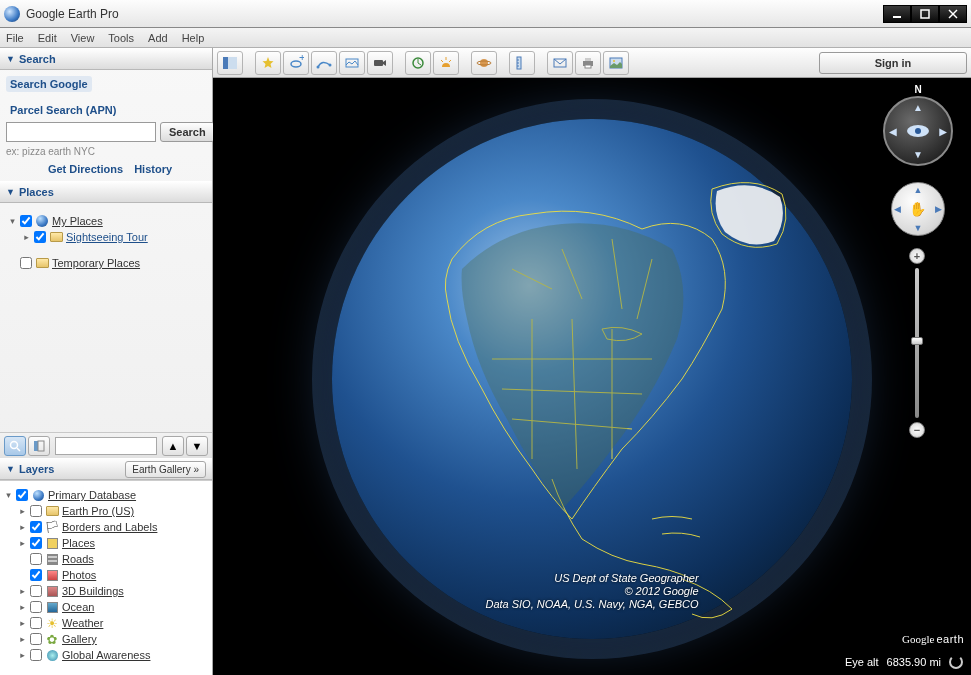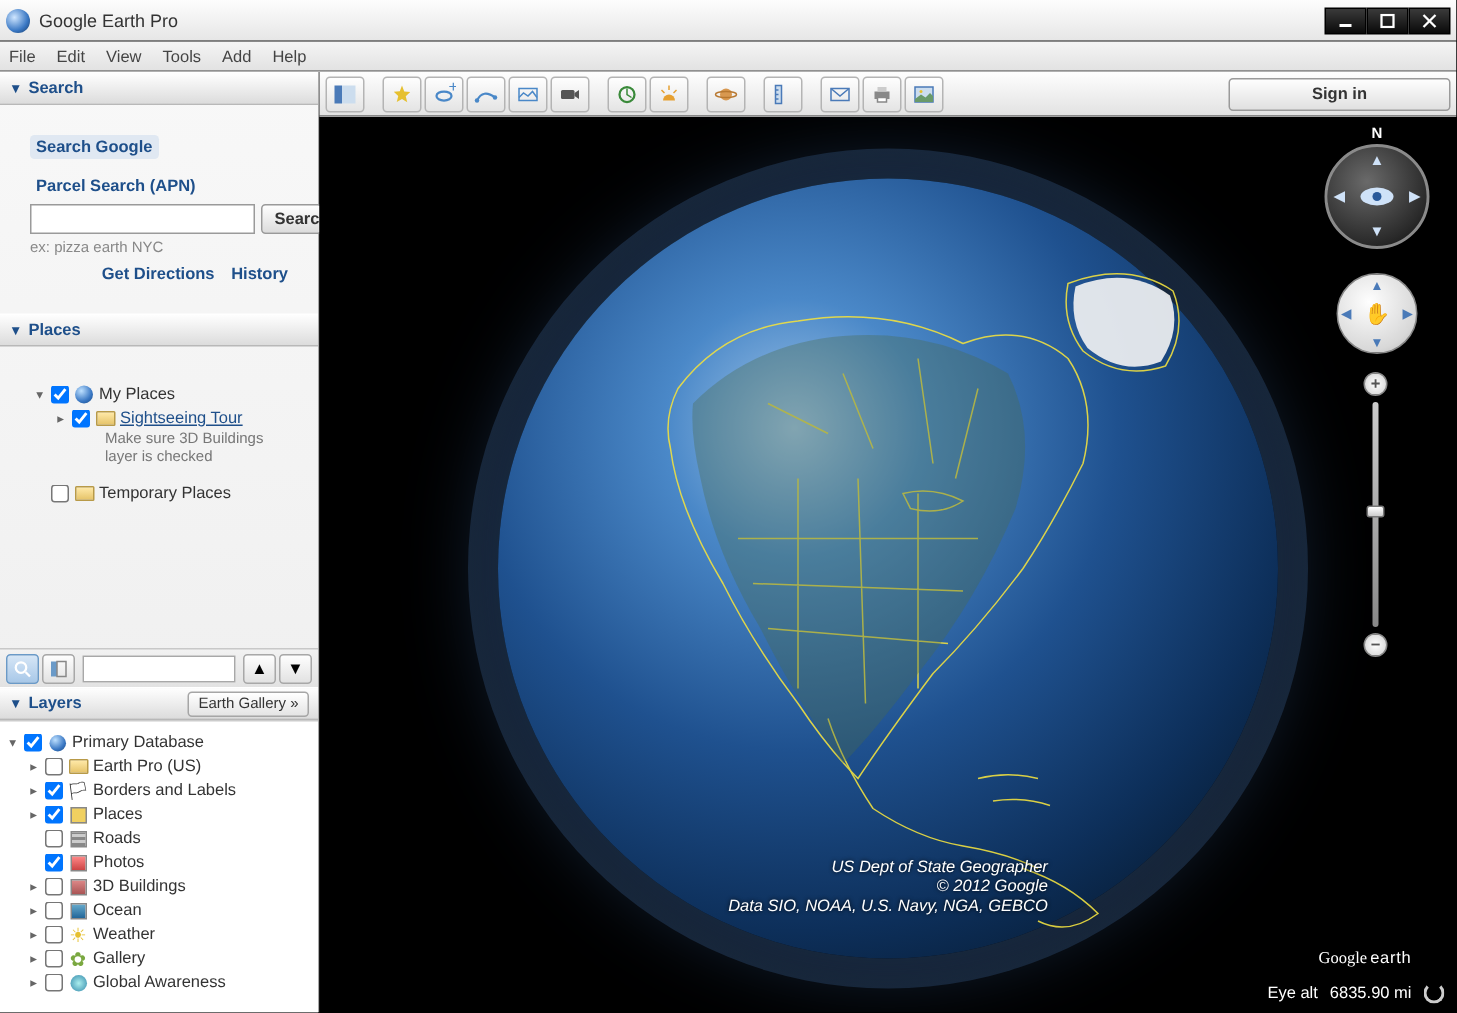--- a/index.html
+++ b/index.html
@@ -21,40 +21,40 @@
 
 .main { display: flex; height: calc(675px - 28px - 20px); }
 
 
 .sidebar { width: 213px; background: linear-gradient(#f8f8f8,#ececec); border-right: 1px solid #a8a8a8; display: flex; flex-direction: column; }
 
 .panel-hdr { height: 22px; background: linear-gradient(#fefefe,#dcdcdc); border-top: 1px solid #fff; border-bottom: 1px solid #b8b8b8; display: flex; align-items: center; padding: 0 6px; color: #1e4f8a; font-weight: bold; font-size: 12px; }
 .panel-hdr .tri { margin-right: 4px; color: #1e4f8a; font-size: 9px; }
 .panel-hdr .right-btn { margin-left: auto; background: linear-gradient(#fff,#e4e4e4); border: 1px solid #a6a6a6; border-radius: 3px; padding: 2px 6px; font-size: 10px; color: #333; font-weight: normal; }
 
-.panel-body { padding: 20px; }
+.panel-body { padding: 6px; }
 
 
 .search-tabs { display: flex; gap: 10px; margin-bottom: 4px; flex-wrap: wrap; }
 .search-tab { color: #1e4f8a; font-weight: bold; font-size: 11px; padding: 2px 4px; }
 .search-tab.active { background: #e0e8f2; border-radius: 3px; }
 .search-row { display: flex; gap: 4px; margin-bottom: 4px; }
 .search-input { flex: 1; border: 1px solid #9a9a9a; height: 20px; padding: 0 3px; background: #fff; }
 .search-btn { background: linear-gradient(#fefefe,#dcdcdc); border: 1px solid #9a9a9a; border-radius: 3px; padding: 0 8px; height: 20px; font-weight: bold; color: #333; }
 .hint { color: #888; font-size: 10px; }
-.search-links { text-align: right; margin-top: 6px; }
+.search-links { text-align: center; margin-top: 6px; }
 .search-links span { color: #1e4f8a; font-weight: bold; margin-left: 8px; }
 
 
 .tree { padding: 4px 2px; }
 .tree-row { display: flex; align-items: center; gap: 3px; padding: 1px 0; color: #333; }
 .tree-row .exp { width: 9px; color: #666; font-size: 9px; text-align: center; }
 .tree-row input[type=checkbox] { width: 12px; height: 12px; }
 .tree-row .ico { width: 14px; height: 14px; display: inline-flex; align-items: center; justify-content: center; }
-.tree-row .lbl { white-space: nowrap; }
+.tree-row .lbl { white-space: nowrap; text-decoration: underline; }
 .tree-row .link { color: #1e4f8a; text-decoration: underline; }
 .tree-row.indent1 { padding-left: 14px; }
 .tree-desc { padding-left: 48px; color: #777; font-size: 10px; line-height: 12px; }
 
 .places-body { flex: 1; min-height: 0; }
 .places-toolbar { height: 26px; display: flex; align-items: center; padding: 0 4px; gap: 2px; border-top: 1px solid #c8c8c8; background: linear-gradient(#f2f2f2,#e2e2e2); }
 .tbtn { width: 22px; height: 20px; background: linear-gradient(#fefefe,#e2e2e2); border: 1px solid #a8a8a8; border-radius: 3px; display: flex; align-items: center; justify-content: center; }
 .tbtn.active { background: linear-gradient(#d6e6f6,#a8c8e8); border-color: #6a9ac8; }
 .slider-box { flex: 1; height: 18px; background: #fff; border: 1px solid #a8a8a8; margin: 0 3px; position: relative; }
 
@@ -79,21 +79,21 @@
   box-shadow: 0 0 60px rgba(80,140,220,0.4);
 }
 .globe svg { position: absolute; inset: 0; width: 100%; height: 100%; }
 .atmo { position: absolute; left: 50%; top: 50%; width: 560px; height: 560px; margin-left: -280px; margin-top: -278px; border-radius: 50%;
   background: radial-gradient(circle, transparent 60%, rgba(100,160,240,0.25) 75%, transparent 82%); }
 
 .watermark { position: absolute; left: 50%; top: 56%; transform: translate(-50%,-50%); color: #e8e8e8; font-family: Georgia, serif; font-size: 28px; font-style: italic; text-shadow: 0 0 6px #000, 0 0 2px #000; letter-spacing: 1px; pointer-events: none; }
 
 .attrib { position: absolute; left: 50%; bottom: 64px; transform: translateX(-50%); text-align: right; color: #fff; font-size: 10px; line-height: 13px; text-shadow: 0 0 3px #000; font-style: italic; }
 
-.brand { position: absolute; right: 30px; bottom: 28px; color: #fff; font-size: 16px; text-shadow: 0 0 4px #000; }
+.brand { position: absolute; right: 7px; bottom: 28px; color: #fff; font-size: 16px; text-shadow: 0 0 4px #000; }
 .brand .g { font-family: Georgia, serif; }
 .brand .e { font-weight: 300; letter-spacing: 0.5px; margin-left: 2px; }
 
 .statusbar { position: absolute; right: 8px; bottom: 6px; color: #fff; font-size: 11px; display: flex; align-items: center; gap: 8px; }
 .statusbar .ring { width: 14px; height: 14px; border: 2px solid #ccc; border-top-color: transparent; border-radius: 50%; }
 
 
 .navlook { position: absolute; right: 18px; top: 18px; width: 70px; height: 70px; border-radius: 50%;
   background: radial-gradient(circle at 40% 35%, #6a6a6a, #2a2a2a 70%, #0a0a0a); border: 2px solid #8a8a8a;
   display: flex; align-items: center; justify-content: center; }
@@ -209,21 +209,20 @@
           <span class="lbl">My Places</span>
         </div>
         <div class="tree-row indent1">
           <span class="exp">▸</span>
           <input type="checkbox" checked="" style="">
           <span class="ico">
               <span class="ico-folder"></span>
             </span>
           <span class="lbl link">Sightseeing Tour</span>
         </div>
-        <div class="tree-desc">Make sure 3D Buildings layer is checked</div>
         <div style="height:10px"></div>
         <div class="tree-row">
           <span class="exp"></span>
           <input type="checkbox" style="">
           <span class="ico">
               <span class="ico-folder"></span>
             </span>
           <span class="lbl">Temporary Places</span>
         </div>
       </div>

